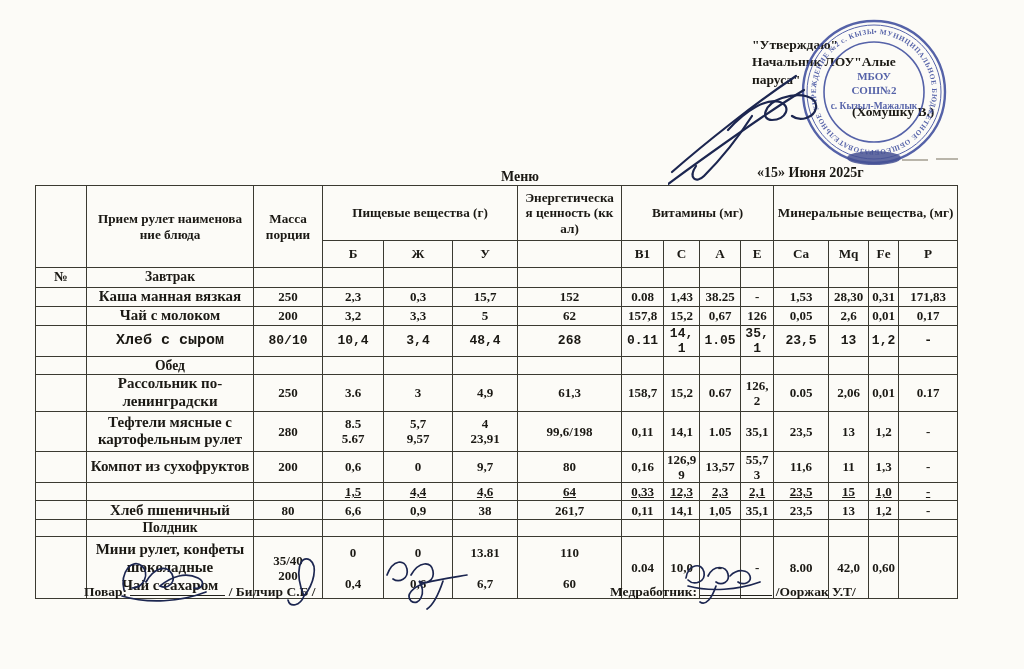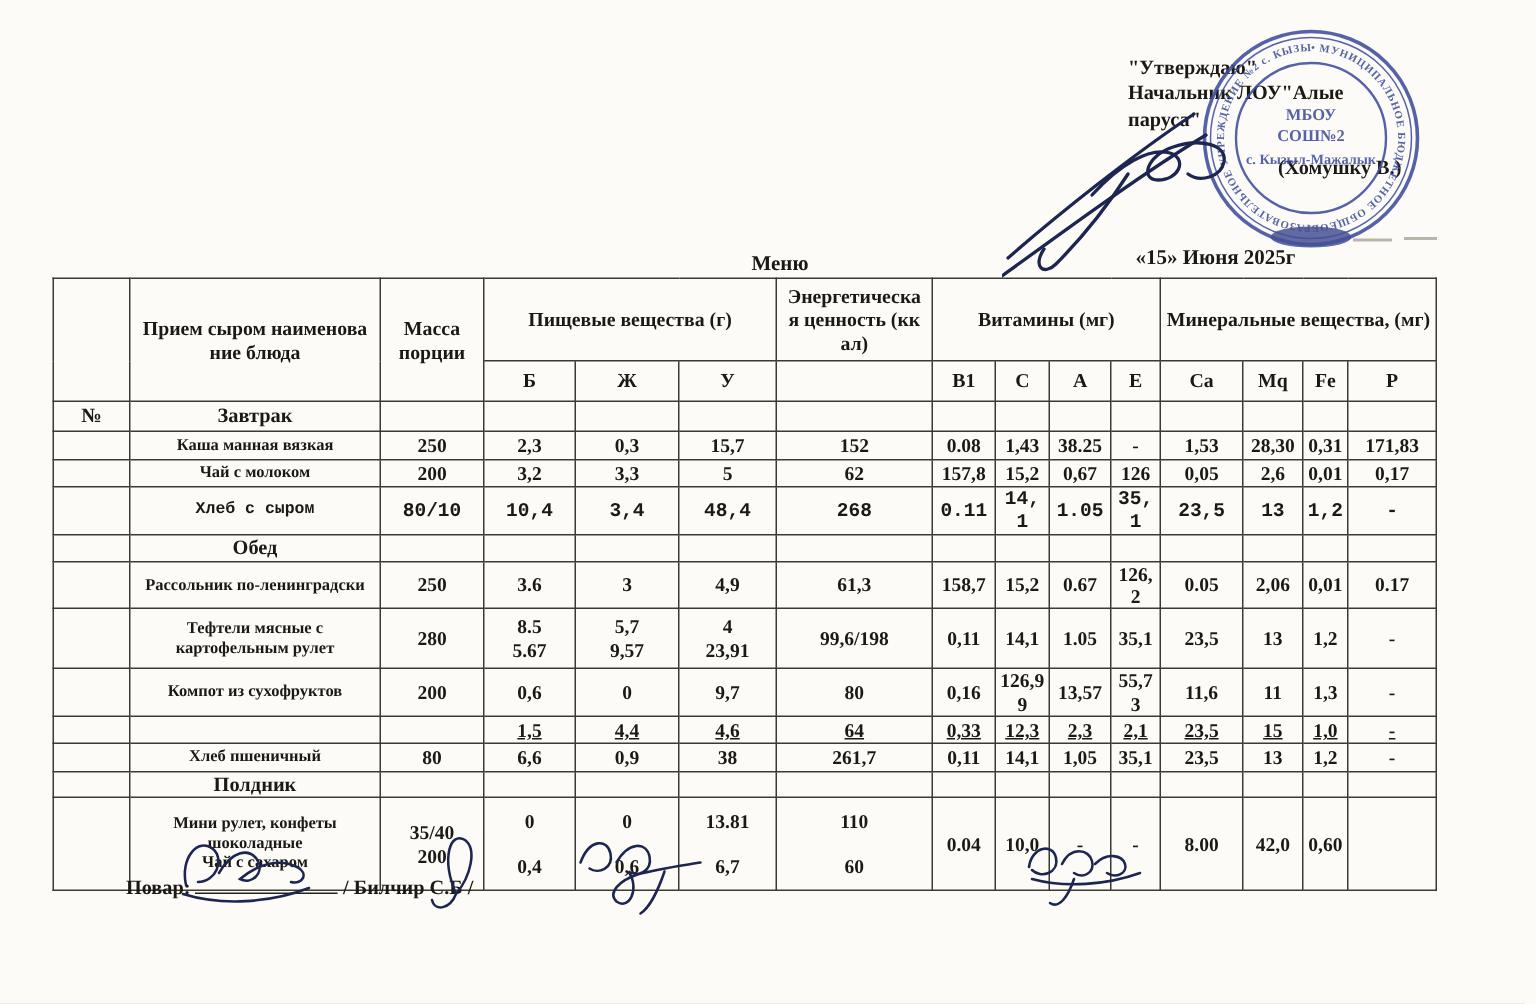--- a/index.html
+++ b/index.html
@@ -30,21 +30,21 @@
     position:absolute; left:35px; top:185px; width:922px; z-index:1;
     border-collapse:collapse; table-layout:fixed;
   }
   #menu th, #menu td {
     border:1.5px solid #3b3a31; padding:0 2px;
     text-align:center; vertical-align:middle;
     font-weight:bold; font-size:13px; line-height:1.18;
     white-space:pre-line; word-break:break-all; overflow:hidden;
   }
   #menu th { font-size:13.2px; word-break:normal; }
-  #menu td.col-name { word-break:normal; font-size:11px; }
+  #menu td.col-name { word-break:normal; font-size:15px; }
   #menu thead tr:nth-child(1) { height:55px; }
   #menu thead tr:nth-child(2) { height:27px; }
   #menu tbody tr:nth-child(1)  { height:20px; }
   #menu tbody tr:nth-child(2)  { height:19px; }
   #menu tbody tr:nth-child(3)  { height:18px; }
   #menu tbody tr:nth-child(4)  { height:18px;font-family:Liberation Mono, monospace; }
   #menu tbody tr:nth-child(5)  { height:18px; }
   #menu tbody tr:nth-child(6)  { height:31px; }
   #menu tbody tr:nth-child(7)  { height:40px; }
   #menu tbody tr:nth-child(8)  { height:28px; }
@@ -122,21 +122,21 @@
         <col style="width:41px">
         <col style="width:33px">
       <col style="width:55px">
         <col style="width:40px">
         <col style="width:30px">
         <col style="width:59px">
     </colgroup>
     <thead>
       <tr>
         <th rowspan="2"></th>
-        <th rowspan="2">Прием сыром  наименова ние блюда</th>
+        <th rowspan="2">Прием рулет  наименова ние блюда</th>
         <th rowspan="2">Масса порции</th>
         <th colspan="3">Пищевые вещества (г)</th>
         <th>Энергетическа я ценность  (кк ал)</th>
         <th colspan="4">Витамины (мг)</th>
         <th colspan="4">Минеральные вещества, (мг)</th>
       </tr>
       <tr>
         <th>Б</th>
         <th>Ж</th>
         <th>У</th>
@@ -371,20 +371,25 @@
           <td class="col-p"></td>
         </tr>
       </tbody>
   </table>
 
   <div class="foot" id="foot-cook1">
     <span>Повар:</span>
     <span class="sig-line w95"></span>
     <span>/ Билчир С.Б /</span>
   </div>
+  <div class="foot" id="foot-med">
+    <span>Медработник:</span>
+    <span class="sig-line w72"></span>
+    <span>/Ооржак У.Т/</span>
+  </div>
 
   <svg class="sig sig-foot" style="left:118px; top:552px;" width="210" height="58" viewBox="0 0 210 58">
     <path d="M6 38 C2 20 14 6 24 14 C32 21 26 36 14 36"></path>
     <path d="M28 30 C36 16 48 12 54 22 C58 30 50 38 42 34 C54 24 68 20 80 26 C88 30 84 38 76 36"></path>
     <path d="M4 44 C30 52 62 50 88 40"></path>
     <path d="M186 44 C176 20 182 2 192 8 C200 14 196 32 186 44 C182 54 172 56 170 48"></path>
   </svg>
   <svg class="sig sig-foot" style="left:383px; top:551px;" width="100" height="62" viewBox="0 0 100 62">
     <path d="M4 24 C10 8 22 8 24 18 C26 28 16 32 10 28"></path>
     <path d="M28 24 C36 10 48 10 50 20 C52 30 42 34 36 30 C44 42 36 56 28 50 C22 44 30 36 42 32 C56 28 72 26 84 24"></path>

